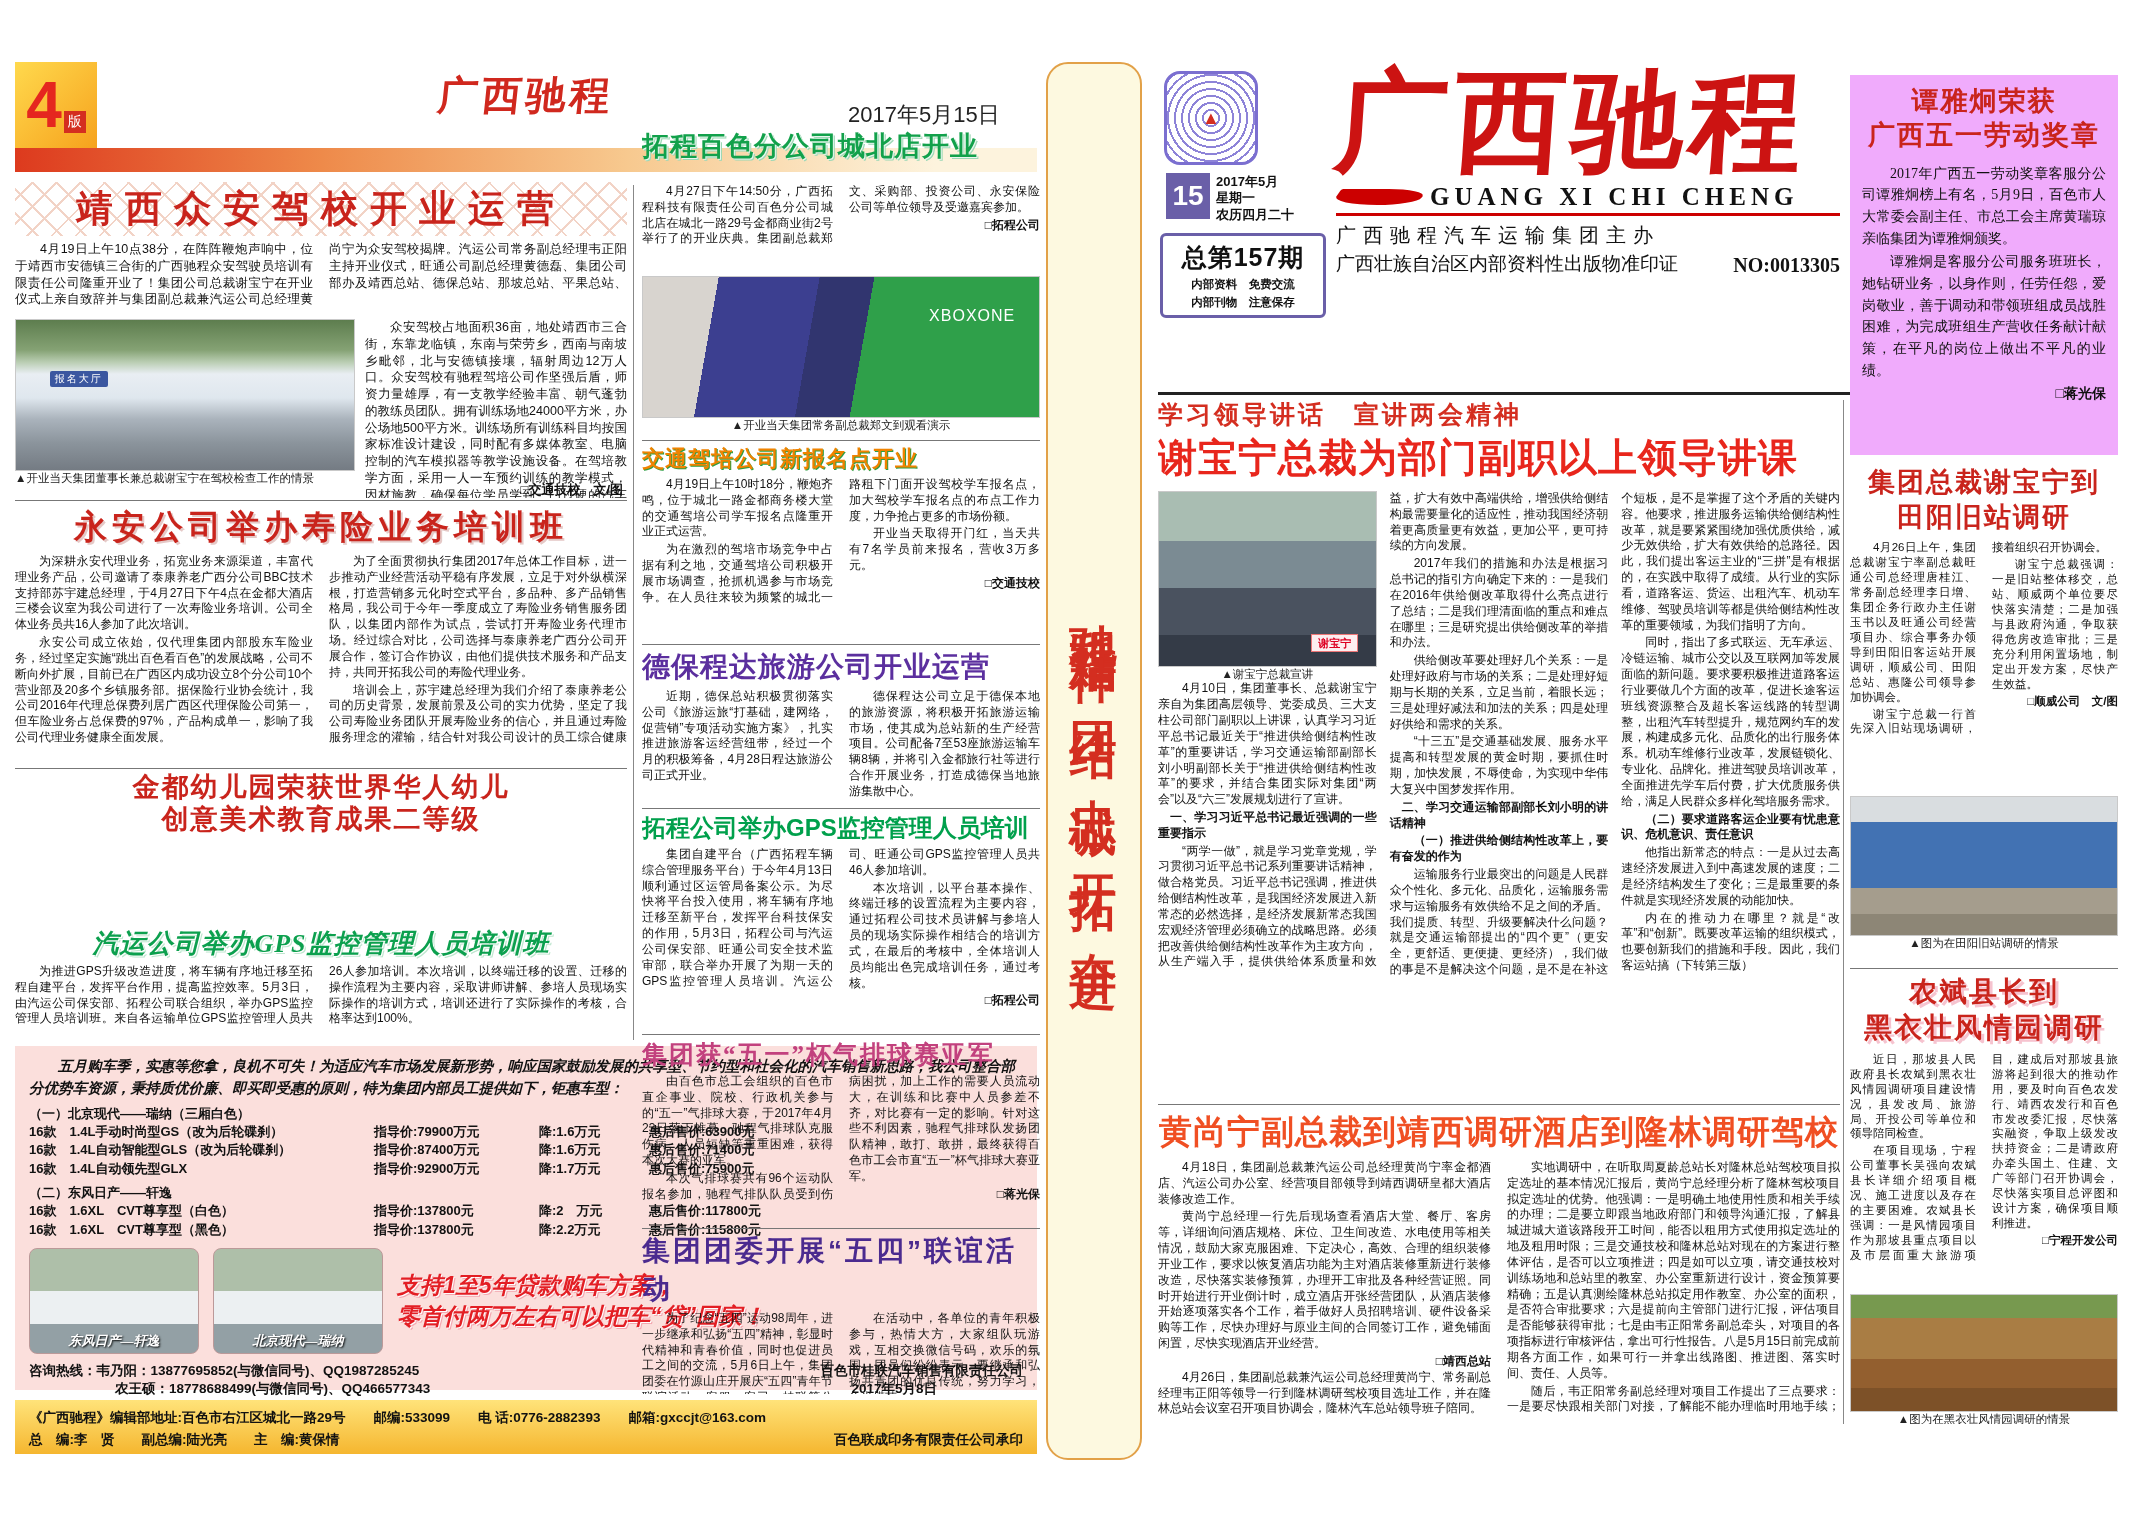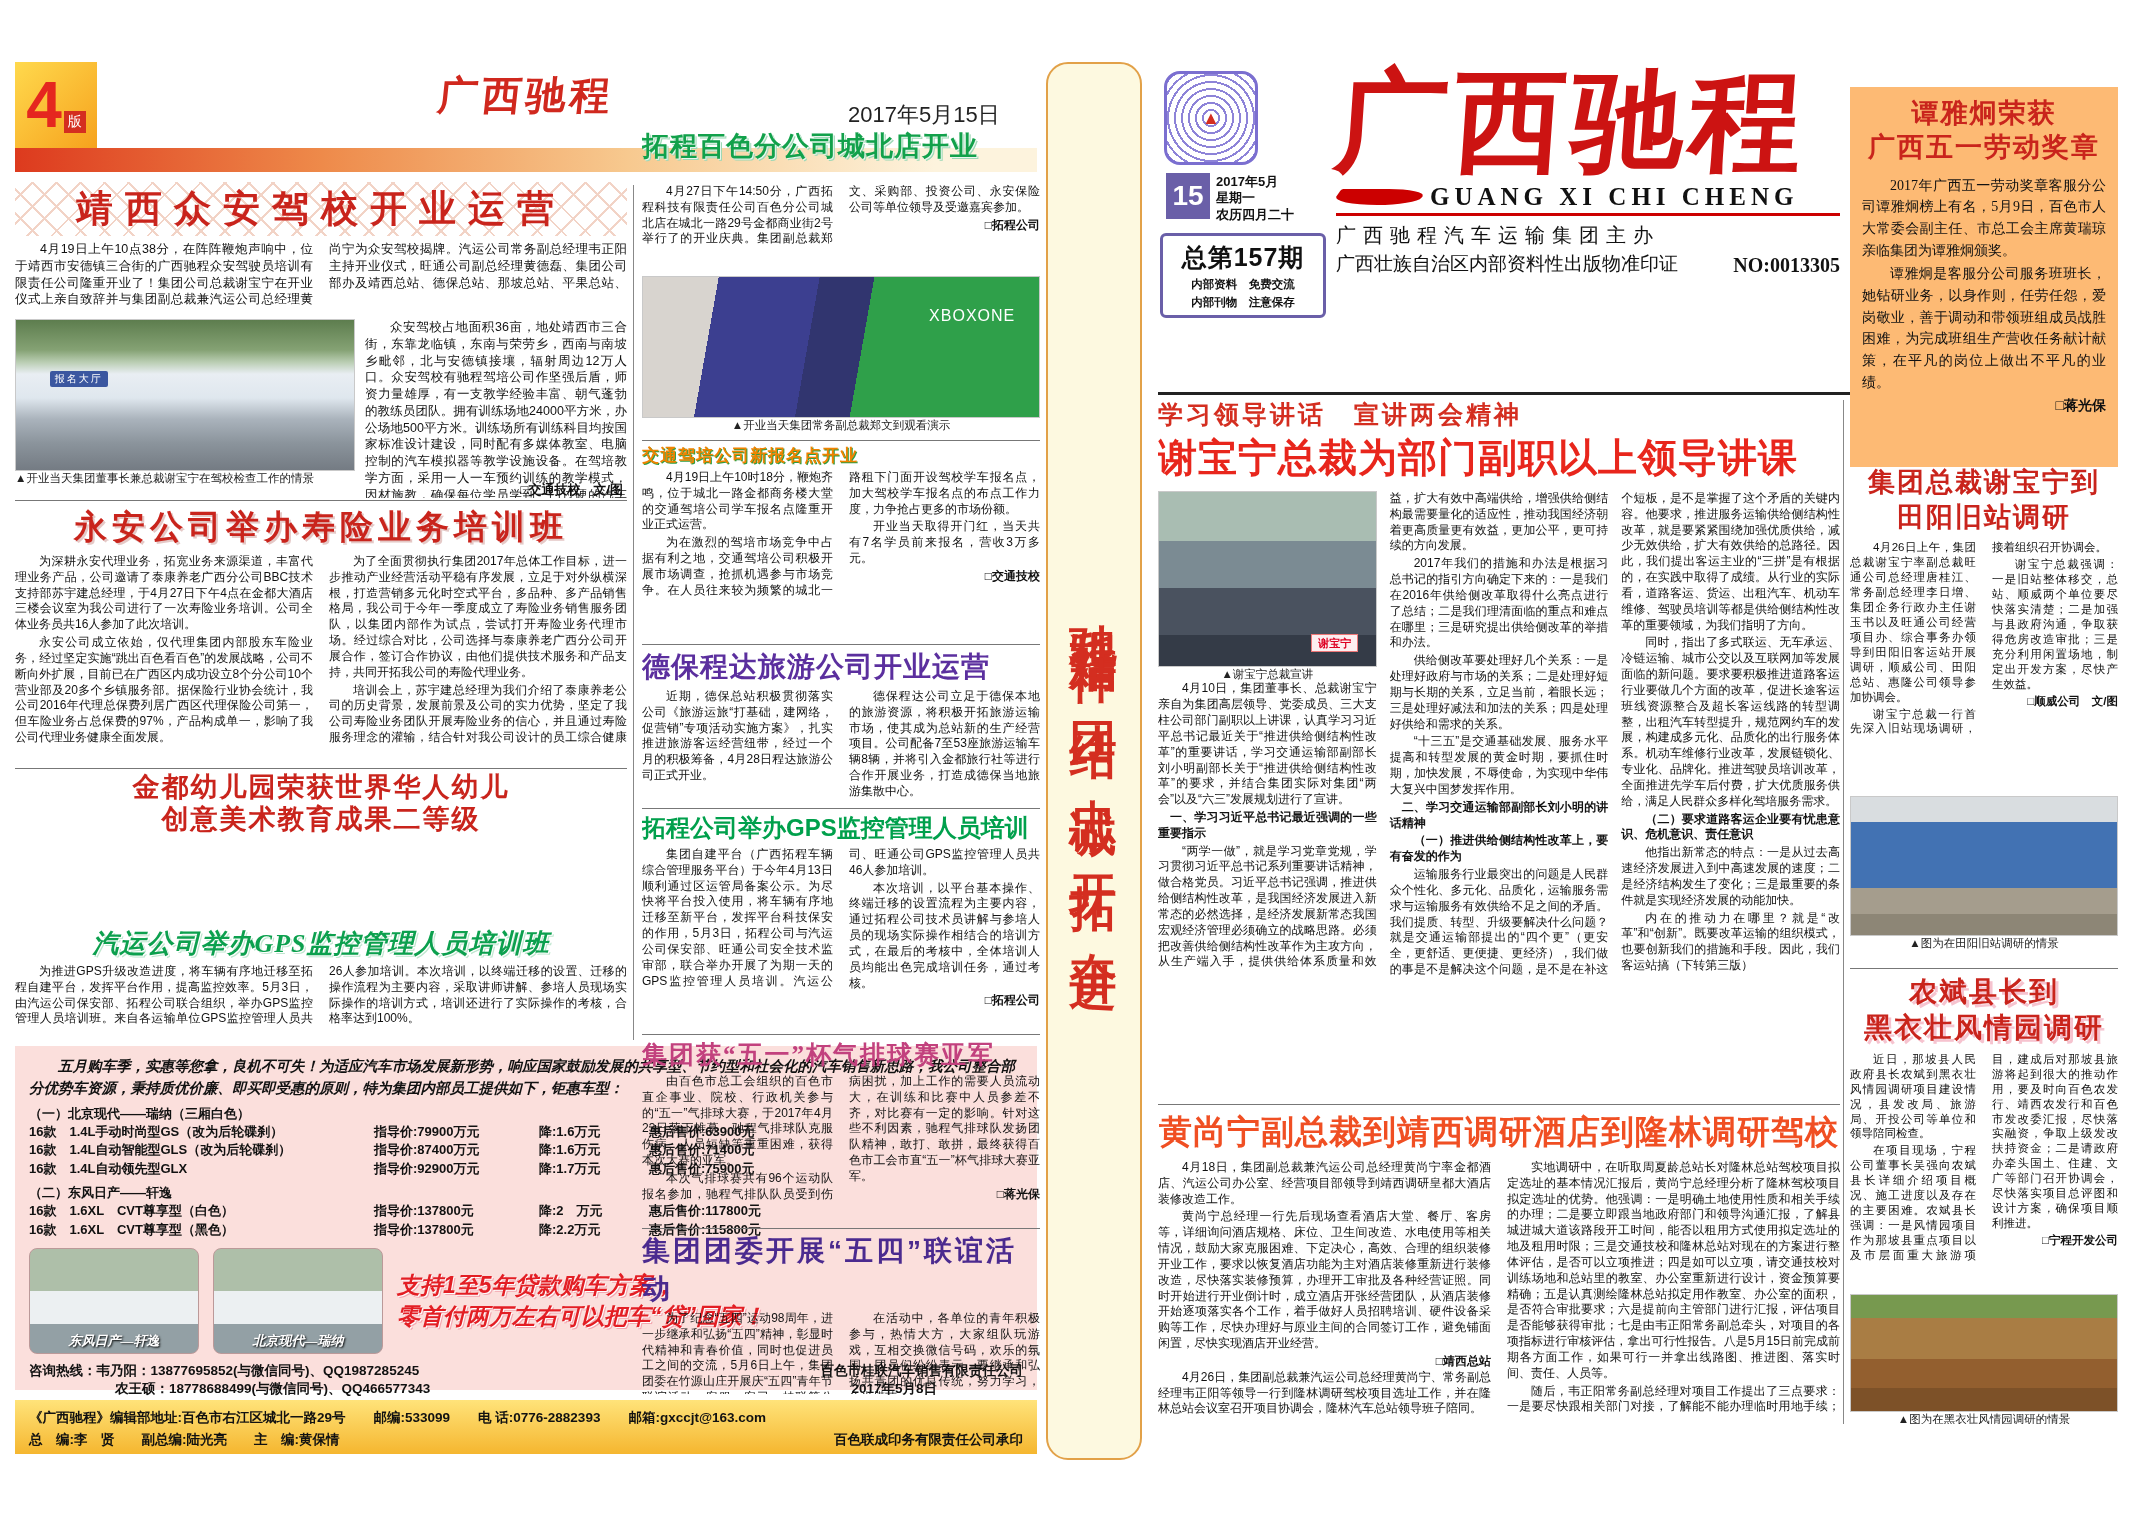--- a/index.html
+++ b/index.html
@@ -34,21 +34,21 @@
   .tr{color:#c9241c;font-weight:900;}
   .ttl-diamond{font-size:37px;font-weight:900;color:#c9241c;text-align:center;letter-spacing:12px;
     height:54px;line-height:54px;
     background-image:repeating-linear-gradient(45deg,transparent 0 15px,#f2d3c6 15px 17px),
                      repeating-linear-gradient(-45deg,transparent 0 15px,#f2d3c6 15px 17px);}
   .ttl-l2{font-size:33px;text-align:center;letter-spacing:5px;text-shadow:2px 2px 0 #e5c9c7;}
   .ttl-l3{font-size:27px;text-align:center;line-height:1.18;letter-spacing:2px;}
   .ttl-l4{font-size:26px;font-weight:900;color:#0ca04e;text-align:center;letter-spacing:1px;
           font-family:"Liberation Serif",serif;font-style:italic;text-shadow:1px 1px 0 #fff,2px 2px 0 #bfe6cf;}
   .ttl-m1{font-size:27px;font-weight:900;color:#12a14b;text-shadow:1px 1px 0 #e8f7ee,2px 2px 0 #9ed8b6;letter-spacing:1px;}
-  .ttl-m2{font-size:17px;font-weight:900;color:#f08300;text-shadow:1px 1px 0 #2e9e44;letter-spacing:1px;}
+  .ttl-m2{font-size:22px;font-weight:900;color:#f08300;text-shadow:1px 1px 0 #2e9e44;letter-spacing:1px;}
   .ttl-m3{font-size:28px;font-weight:900;color:#5b2f9e;letter-spacing:1px;}
   .ttl-m4{font-size:24px;font-weight:900;color:#00a04c;}
   .ttl-m5{font-size:25px;font-weight:900;color:#c2417e;letter-spacing:2px;font-family:"Liberation Serif",serif;}
   .ttl-m6{font-size:28px;font-weight:900;color:#4b2a8f;letter-spacing:3px;}
   .ttl-rt{font-size:27px;text-align:center;line-height:1.25;letter-spacing:2px;}
   .ttl-r1{font-size:27px;text-align:center;line-height:1.3;letter-spacing:2px;}
   .ttl-r2{font-size:28px;text-align:center;line-height:1.3;letter-spacing:2px;text-shadow:3px 3px 0 #f6c3cf;}
   .ttl-bot{font-size:33px;font-weight:900;color:#f04f23;letter-spacing:1px;text-align:center;}
   .kicker{font-size:25px;font-weight:900;color:#d42e20;letter-spacing:3px;}
   .ttl-main{font-size:39px;font-weight:900;color:#e8261c;letter-spacing:1px;}
@@ -90,21 +90,21 @@
   .mast-title{font-size:112px;font-weight:900;color:#cc1312;font-family:"Liberation Serif",serif;
               line-height:1.02;letter-spacing:6px;transform:skewX(-4deg);white-space:nowrap;}
   .pinyin-row{display:flex;align-items:center;border-bottom:3px solid #c00;padding-bottom:2px;margin-top:4px;}
   .swoosh{width:86px;height:16px;background:#c00;border-radius:2px 50% 50% 60%;transform:skewX(-35deg);margin-right:8px;}
   .pinyin{font-size:25px;font-weight:900;letter-spacing:5px;font-family:"Liberation Serif",serif;}
   .org-line{font-size:20px;letter-spacing:7px;margin-top:6px;}
   .lic-row{display:flex;justify-content:space-between;align-items:flex-end;margin-top:2px;}
   .lic{font-size:19px;}
   .serial{font-size:20px;font-weight:bold;font-family:"Liberation Serif",serif;}
   
-  .pinkbox{left:1850px;top:87px;width:268px;height:380px;background:#fdba74;padding:10px 12px;box-sizing:border-box;}
+  .pinkbox{left:1850px;top:75px;width:268px;height:380px;background:#f0abfc;padding:10px 12px;box-sizing:border-box;}
   .pink-body{font-size:14px;line-height:1.55;font-family:"Liberation Serif",serif;margin-top:10px;}
   
   .adbox{left:15px;top:1046px;width:1022px;height:344px;background:#fbdfdc;box-sizing:border-box;padding:10px 14px;}
   .ad-intro{font-size:14.5px;line-height:1.5;font-weight:bold;font-style:italic;
             font-family:"Liberation Serif",serif;text-indent:2em;}
   .ad-sec{font-size:13px;font-weight:bold;margin-top:5px;}
   .ad-row{display:flex;font-size:13px;font-weight:bold;line-height:1.45;}
   .ad-row .c1{flex:0 0 345px;} .ad-row .c2{flex:0 0 165px;} .ad-row .c3{flex:0 0 110px;} .ad-row .c4{flex:1;}
   .ad-bottom{display:flex;margin-top:8px;align-items:stretch;}
   .ad-photo{width:168px;height:104px;border-radius:8px;position:relative;overflow:hidden;margin-right:14px;

